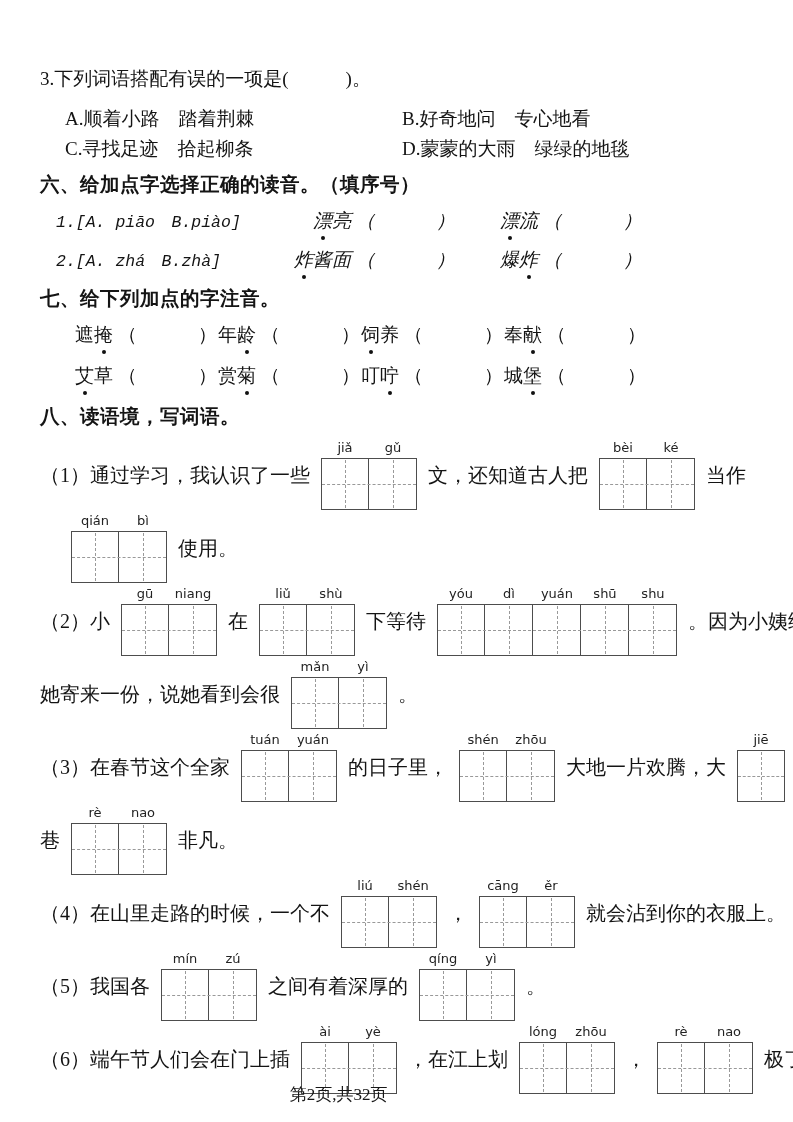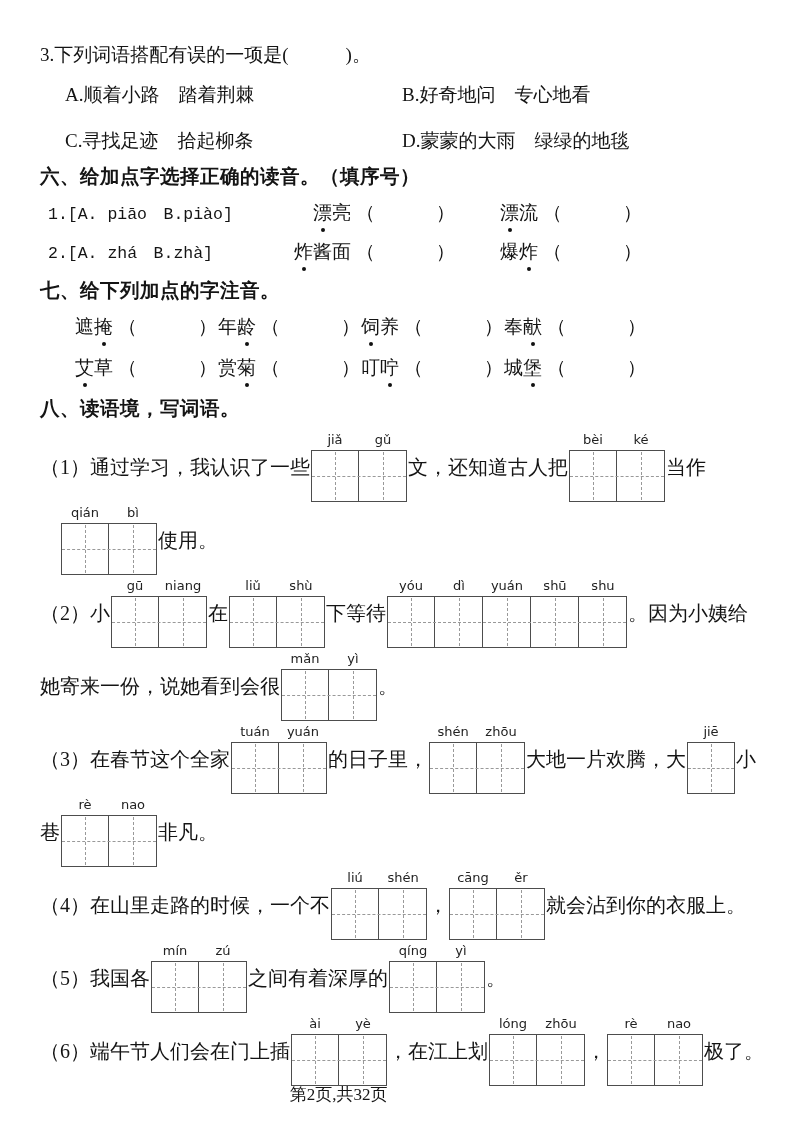--- a/index.html
+++ b/index.html
@@ -1,51 +1,51 @@
 <!DOCTYPE html>
 <html><head>
 <meta charset="utf-8">
 <style>
   html,body{margin:0;padding:0;background:#ffffff;}
   body{
     width:793px;height:1122px;overflow:hidden;
     font-family:"Liberation Serif",serif;color:#141414;
     -webkit-font-smoothing:antialiased;
   }
-  .page{box-sizing:border-box;width:677px;height:1122px;padding:40px 34px 0 40px;position:relative;}
+  .page{box-sizing:border-box;width:677px;height:1122px;padding:64px 34px 0 40px;position:relative;}
 
   
   .stem{font-size:19px;line-height:30px;margin-bottom:12px;}
-  .opt-grid{display:grid;grid-template-columns:337px auto;row-gap:20px;margin-left:25px;font-size:19px;line-height:26px;}
+  .opt-grid{display:grid;grid-template-columns:337px auto;row-gap:4px;margin-left:25px;font-size:19px;line-height:26px;}
 
   
   .sec-title{font-weight:700;font-size:19.5px;line-height:26px;margin:10px 0 10px 0;letter-spacing:.5px;}
 
   
-  .s6-row{display:flex;align-items:baseline;margin:0 0 13px 8px;}
+  .s6-row{display:flex;align-items:baseline;margin:0 0 13px 16px;font-style:italic;}
   .s6-left{width:332px;font-family:"Liberation Mono",monospace;font-size:16.5px;}
   .s6-words{display:flex;gap:44px;font-size:19px;}
 
   
   .witem{white-space:nowrap;font-size:19px;}
   .word{margin-right:5px;}
   .jiadian{position:relative;display:inline-block;}
   .jiadian::after{content:"";position:absolute;left:50%;transform:translateX(-50%);bottom:-6px;width:4px;height:4px;border-radius:50%;background:#111;}
   .blank{letter-spacing:1px;}
 
   
   .s7-row{display:flex;margin:0 0 15px 35px;}
   .s7-row .witem{width:174px;}
 
   
   .line{display:flex;align-items:center;min-height:70px;margin-bottom:3px;font-size:20px;}
   .line .seg{white-space:pre;line-height:26px;}
   .indent{margin-left:20px;}
 
-  .boxgroup{display:flex;flex-direction:column;margin:0 1px;}
+  .boxgroup{display:flex;flex-direction:column;margin:0 11px;}
   .pinyin-row{display:flex;height:18px;font-family:"DejaVu Sans",sans-serif;font-size:13px;color:#222;}
   .pinyin-row span{width:48px;text-align:center;line-height:16px;}
   .cells-row{display:flex;position:relative;}
   .cells-row::after{content:"";position:absolute;left:1px;right:1px;top:50%;border-top:1px dashed #999;}
   .cell{width:48px;height:52px;box-sizing:border-box;border:1px solid #4d4d4d;border-left:none;position:relative;background:#fff;}
   .cell:first-child{border-left:1px solid #4d4d4d;}
   .cell::before{content:"";position:absolute;top:1px;bottom:1px;left:50%;border-left:1px dashed #999;}
 
   
   .footer{position:absolute;left:0;right:0;bottom:16px;text-align:center;font-size:17px;color:#161616;}

